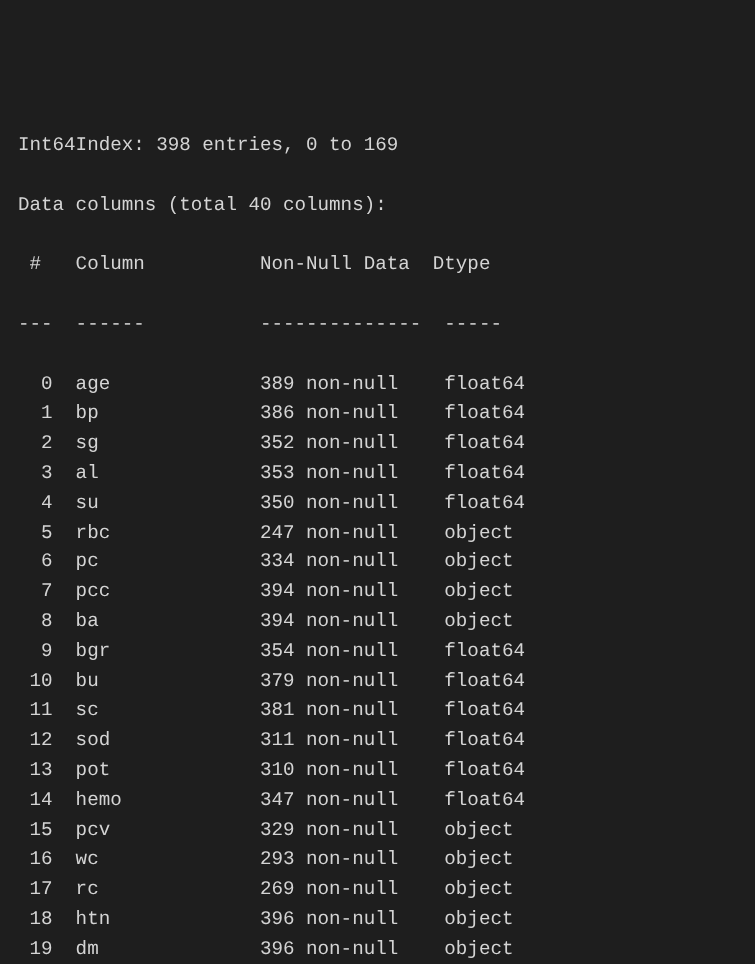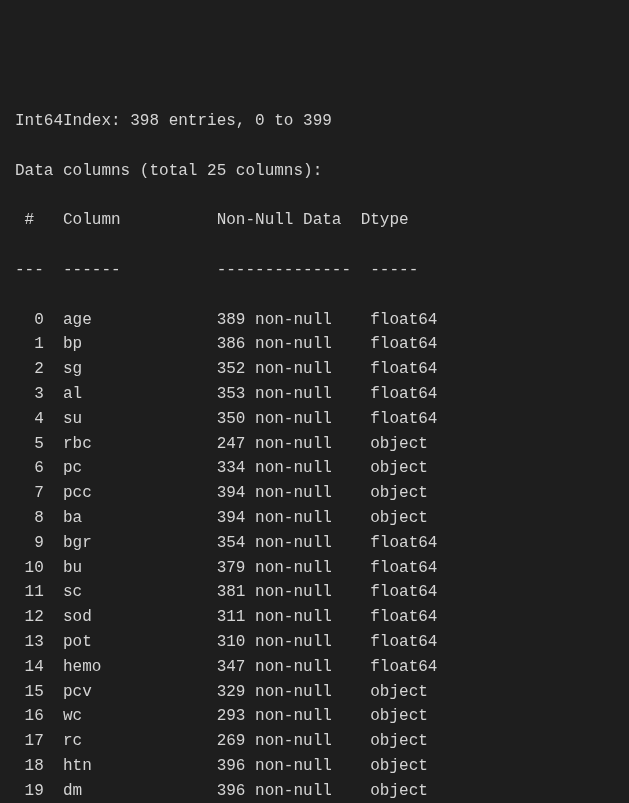--- a/index.html
+++ b/index.html
@@ -19,22 +19,22 @@
     }
     .line {
       display: block;
     }
   </style>
 </head>
 <body>
 
 
 
-<span class="line">Int64Index: 398 entries, 0 to 399</span>
-<span class="line">Data columns (total 25 columns):</span>
+<span class="line">Int64Index: 398 entries, 0 to 169</span>
+<span class="line">Data columns (total 40 columns):</span>
 <span class="line" id="header-line"> #   Column          Non-Null Data  Dtype</span>
 <span class="line" id="sep-line">---  ------          --------------  -----</span>
 <div id="rows-container"><span class="line">  0  age             389 non-null    float64</span><span class="line">  1  bp              386 non-null    float64</span><span class="line">  2  sg              352 non-null    float64</span><span class="line">  3  al              353 non-null    float64</span><span class="line">  4  su              350 non-null    float64</span><span class="line">  5  rbc             247 non-null    object</span><span class="line">  6  pc              334 non-null    object</span><span class="line">  7  pcc             394 non-null    object</span><span class="line">  8  ba              394 non-null    object</span><span class="line">  9  bgr             354 non-null    float64</span><span class="line"> 10  bu              379 non-null    float64</span><span class="line"> 11  sc              381 non-null    float64</span><span class="line"> 12  sod             311 non-null    float64</span><span class="line"> 13  pot             310 non-null    float64</span><span class="line"> 14  hemo            347 non-null    float64</span><span class="line"> 15  pcv             329 non-null    object</span><span class="line"> 16  wc              293 non-null    object</span><span class="line"> 17  rc              269 non-null    object</span><span class="line"> 18  htn             396 non-null    object</span><span class="line"> 19  dm              396 non-null    object</span></div>
 
 
 
 
 
 
 

